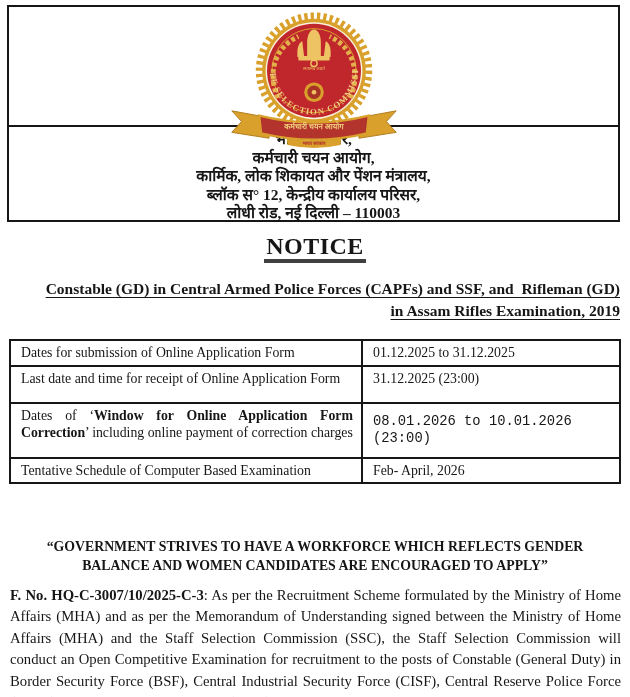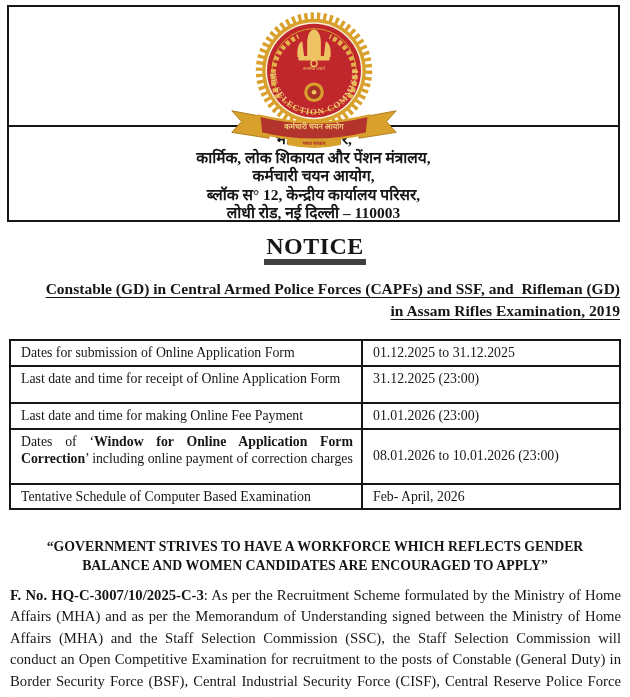--- a/index.html
+++ b/index.html
@@ -39,21 +39,21 @@
   }
 
   
   .notice-heading {
     position:absolute; top:233px; left:0; right:0;
     text-align:center;
     font-size:24px; font-weight:bold;
     letter-spacing:0.5px;
   }
   .notice-heading span {
-    border-bottom:6px solid #404040;
+    border-bottom:4px solid #404040;
     padding:0 2px 0 2px;
   }
   .exam-title {
     position:absolute; top:278px; left:10px; right:10px;
     text-align:right;
     font-weight:bold;
     font-size:15.5px;
     line-height:22px;
   }
   .exam-title .tline {
@@ -74,21 +74,21 @@
     border:2px solid #161616;
     vertical-align:top;
     padding:3px 8px 3px 10px;
   }
   td.lbl { width:352px; text-align:justify; }
   td.val { padding-left:13px; }
   tr.r1 td { height:17px; }
   tr.r2 td { height:37px; }
   tr.r3 td { height:26px; }
   tr.r4 td { height:55px;margin-left:28px; }
-  tr.r4 td.val { vertical-align:middle; }
+  tr.r4 td.val { vertical-align:middle;font-family:Liberation Mono, monospace; }
   tr.r5 td { height:16px; }
 
   
   .quote {
     position:absolute; top:538px; left:16px; right:16px;
     text-align:center;
     font-weight:bold;
     font-size:13.8px;
     line-height:18.5px;
   }
@@ -152,22 +152,22 @@
             <text x="100" y="120" font-size="8" font-weight="bold" fill="#f0cd7a" text-anchor="middle">कर्मचारी चयन आयोग</text>
             <path d="M72,128 Q100,135 128,128 L127,136 Q100,142 73,136 Z" fill="#d9a02c"></path>
             <text x="100" y="135.5" font-size="5" font-weight="bold" fill="#b3342c" text-anchor="middle">भारत सरकार</text>
           </g>
         </svg>
       </div>
     </div>
 
     <div class="address-block">
       <div>भारत सरकार,</div>
+      <div>कर्मचारी चयन आयोग,</div>
       <div>कार्मिक, लोक शिकायत और पेंशन मंत्रालय,</div>
-      <div>कर्मचारी चयन आयोग,</div>
       <div>ब्लॉक स° 12, केन्द्रीय कार्यालय परिसर,</div>
       <div>लोधी रोड, नई दिल्ली – 110003</div>
     </div>
   </div>
 
   <div class="notice-heading">
     <span>NOTICE</span>
   </div>
 
   <div class="exam-title">
@@ -178,24 +178,20 @@
   <table class="schedule">
     <tbody>
       <tr class="r1">
         <td class="lbl">Dates for submission of Online Application Form</td>
         <td class="val">01.12.2025 to 31.12.2025</td>
       </tr>
       <tr class="r2">
         <td class="lbl">Last date and time for receipt of Online Application Form</td>
         <td class="val">31.12.2025 (23:00)</td>
       </tr>
-      <tr class="r3">
-        <td class="lbl">Last date and time for making Online Fee Payment</td>
-        <td class="val">01.01.2026 (23:00)</td>
-      </tr>
       <tr class="r4">
         <td class="lbl"><span>Dates of ‘</span><b>Window for Online Application Form Correction</b><span>’ including online payment of correction charges</span></td>
         <td class="val">08.01.2026 to 10.01.2026 (23:00)</td>
       </tr>
       <tr class="r5">
         <td class="lbl">Tentative Schedule of Computer Based Examination</td>
         <td class="val">Feb- April, 2026</td>
       </tr>
     </tbody>
   </table>

